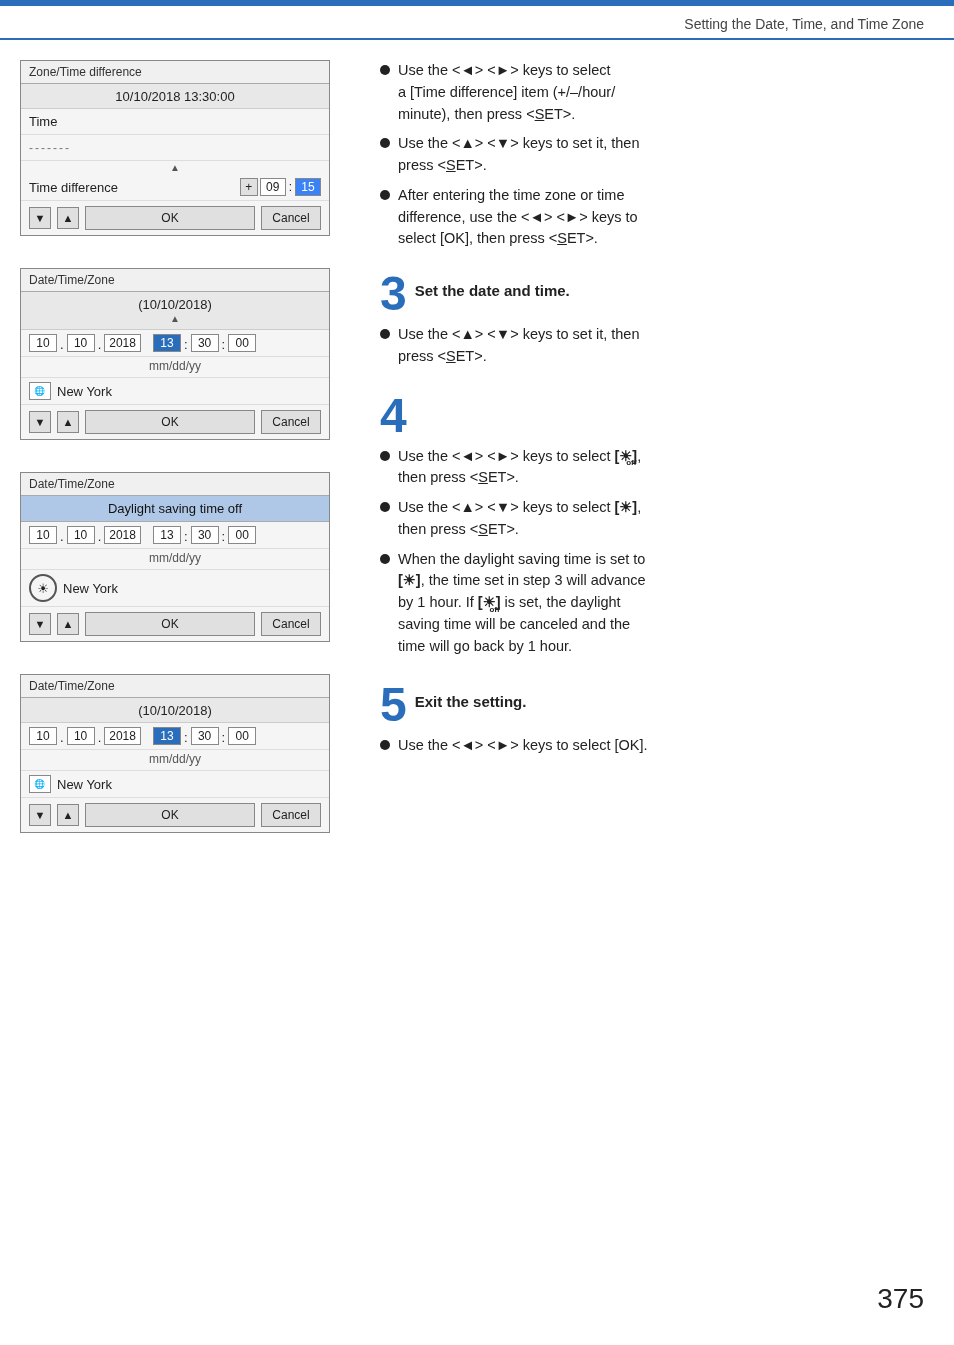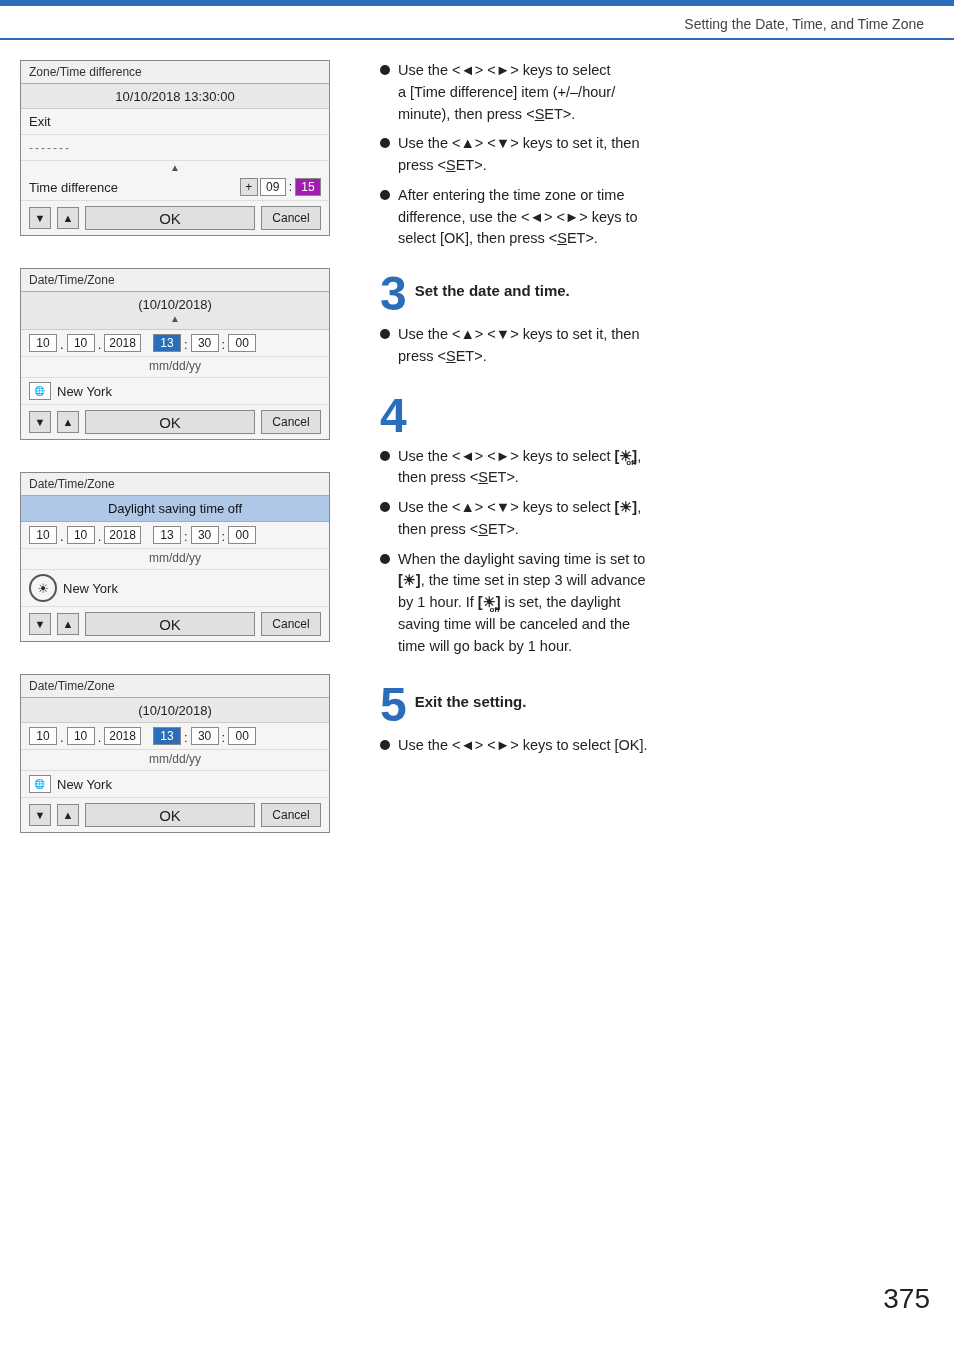--- a/index.html
+++ b/index.html
@@ -117,21 +117,21 @@
       height: 18px;
       border: 1px solid #888;
       background: #fff;
       display: flex;
       align-items: center;
       justify-content: center;
       font-size: 12px;
     }
 
     .time-diff-box .val-box.selected {
-      background: #a21caf;
+      background: #3b82f6;
       color: #fff;
     }
 
     .time-diff-box .colon {
       font-size: 12px;
       padding: 0 1px;
     }
 
     .ui-panel-buttons {
       display: flex;
@@ -154,21 +154,21 @@
     }
 
     .ok-btn {
       flex: 1;
       height: 24px;
       border: 1px solid #888;
       background: #e0e0e0;
       display: flex;
       align-items: center;
       justify-content: center;
-      font-size: 15px;
+      font-size: 12px;
       cursor: pointer;
     }
 
     .cancel-btn {
       width: 60px;
       height: 24px;
       border: 1px solid #888;
       background: #e0e0e0;
       display: flex;
       align-items: center;
@@ -322,21 +322,21 @@
     .bullet-text {
       flex: 1;
     }
 
     .bold-bracket { font-weight: normal; }
 
     
     .page-number {
       position: absolute;
       bottom: 30px;
-      right: 24px;
+      right: 30px;
       font-size: 28px;
       color: #222;
     }
 
     .underline-set { text-decoration: underline; }
   </style>
 </head>
 <body>
 
 <div class="header-bar"></div>
@@ -346,21 +346,21 @@
 </div>
 
 <div class="content-wrapper">
 
   <div class="left-col">
 
     <div class="ui-panel">
       <div class="ui-panel-title">Zone/Time difference</div>
       <div class="ui-panel-datetime">10/10/2018 13:30:00</div>
       <div class="ui-panel-row">
-        <span>Exit</span>
+        <span>Time</span>
       </div>
       <div class="ui-panel-row dashed">
         <span>-------</span>
       </div>
       <div class="up-arrow-indicator">▲</div>
       <div class="ui-panel-row">
         <span>Time difference</span>
         <div class="time-diff-box">
           <div class="plus-btn">
             <span>+</span>

